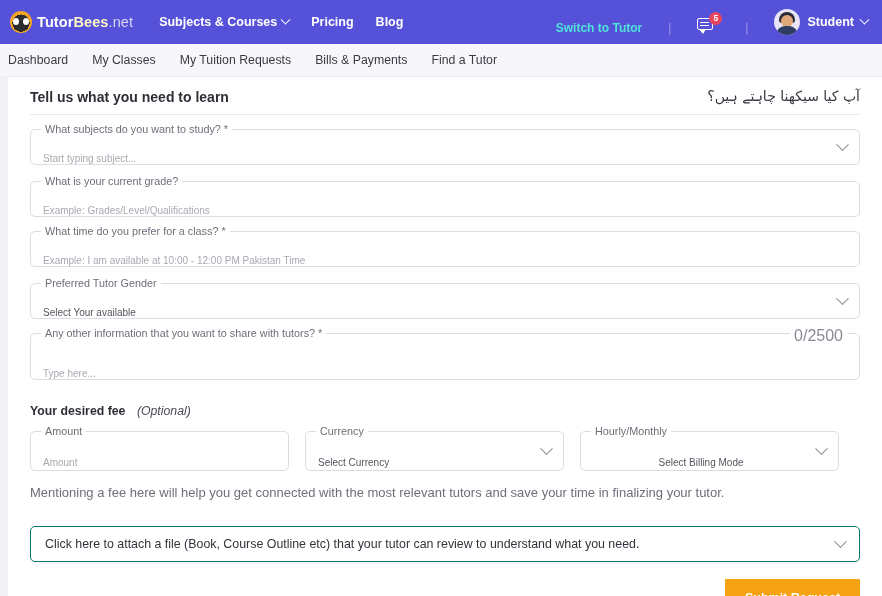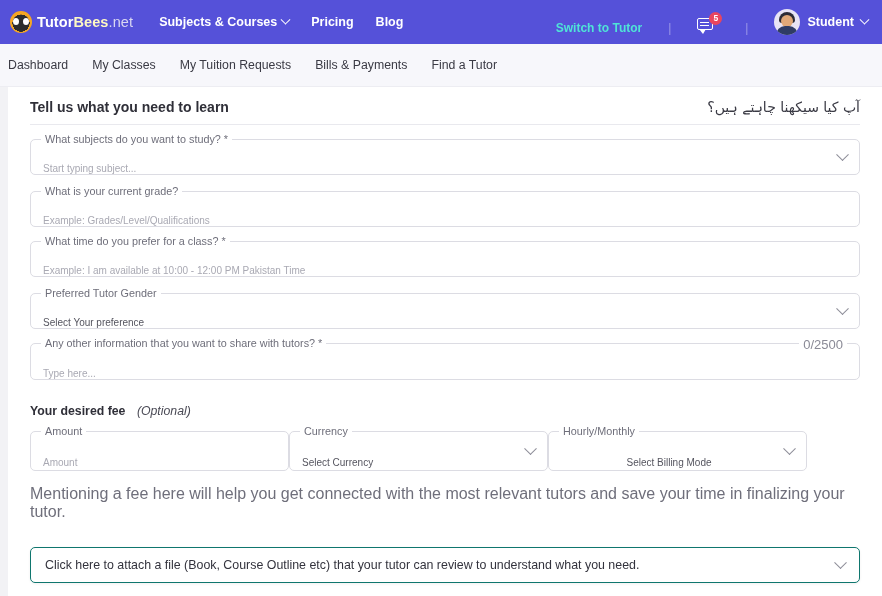--- a/index.html
+++ b/index.html
@@ -150,21 +150,21 @@
   .user-name {
     color: #ffffff;
     font-size: 12.5px;
     font-weight: bold;
     white-space: nowrap;
   }
   .user-menu { display: flex; align-items: center; gap: 7px; cursor: pointer; }
 
   
   .subnav {
-    height: 43px;
+    height: 33px;
     background: #f7f7fb;
     border-bottom: 1px solid #ededf2;
     display: flex;
     align-items: center;
     gap: 24px;
     padding-left: 8px;
   }
   .subnav-item {
     font-size: 12.3px;
     color: #3a3a44;
@@ -182,21 +182,21 @@
   .card {
     flex: 1;
     background: #ffffff;
     padding: 12px 22px 0 22px;
     overflow: hidden;
     position: relative;
   }
 
   .card-head {
     display: flex;
-    align-items: flex-end;
+    align-items: center;
     justify-content: space-between;
     padding-bottom: 9px;
     border-bottom: 1px solid #e9e9ee;
   }
   .page-title {
     font-size: 14px;
     font-weight: bold;
     color: #2f2f38;
   }
   .urdu-title {
@@ -219,36 +219,36 @@
     position: relative;
     border: 1px solid #dcdce3;
     border-radius: 5px;
     background: #ffffff;
     height: 40px;
     display: flex;
     align-items: center;
     padding: 0 12px;
     flex: 1;
   }
-  .fld.tall { height: 105px; align-items: flex-start; padding-top: 1px; }
+  .fld.tall { height: 105px; align-items: flex-start; padding-top: 11px; }
   .fld-label {
     position: absolute;
     top: -7px; left: 10px;
     background: #ffffff;
     padding: 0 4px;
     font-size: 10.8px;
     color: #6e6e7a;
     white-space: nowrap;
   }
   .fld-counter {
     position: absolute;
     top: -7px; right: 12px;
     background: #ffffff;
     padding: 0 4px;
-    font-size: 13px;
+    font-size: 16px;
     color: #8a8a96;
   }
   .fld-value {
     font-size: 10px;
     color: #a9a9b3;
     white-space: nowrap;
     overflow: hidden;
     text-overflow: ellipsis;
     flex: 1;
     margin-top: 23px;
@@ -264,28 +264,28 @@
   }
 
   
   .fee-head {
     margin-top: 24px;
     font-size: 12.3px;
     color: #2f2f38;
   }
   .fee-head b { font-weight: bold; }
   .fee-head i { font-style: italic; color: #4a4a55; margin-left: 8px; }
-  .fee-row { display: flex; margin-top: 13px; }
+  .fee-row { display: flex; gap: 16px; margin-top: 13px; }
   .fee-row .fld:nth-child(1) { flex: 0 0 259px; }
   .fee-row .fld:nth-child(2) { flex: 0 0 259px; }
   .fee-row .fld:nth-child(3) { flex: 0 0 259px; text-align: center; }
 
   .fee-note {
     margin-top: 14px;
-    font-size: 16px;
+    font-size: 13px;
     color: #6f6f7b;
   }
 
   .attach {
     margin-top: 26px;
     border: 1px solid #0f766e;
     border-radius: 5px;
     background: #ffffff;
     box-shadow: 0 1px 3px rgba(0,0,0,.06);
     height: 36px;
@@ -398,21 +398,21 @@
       </div>
     </div>
 
     <div class="row">
       <div class="fld">
         <span class="fld-label">What time do you prefer for a class? *</span>
         <span class="fld-value">Example: I am available at 10:00 - 12:00 PM Pakistan Time</span>
       </div>
       <div class="fld">
         <span class="fld-label">Preferred Tutor Gender</span>
-        <span class="fld-value dark">Select Your preference</span>
+        <span class="fld-value dark">Select Your available</span>
         <span class="chev"></span>
       </div>
     </div>
 
     <div class="row">
       <div class="fld tall">
         <span class="fld-label">Any other information that you want to share with tutors? *</span>
         <span class="fld-counter">0/2500</span>
         <span class="fld-value">Type here...</span>
       </div>

